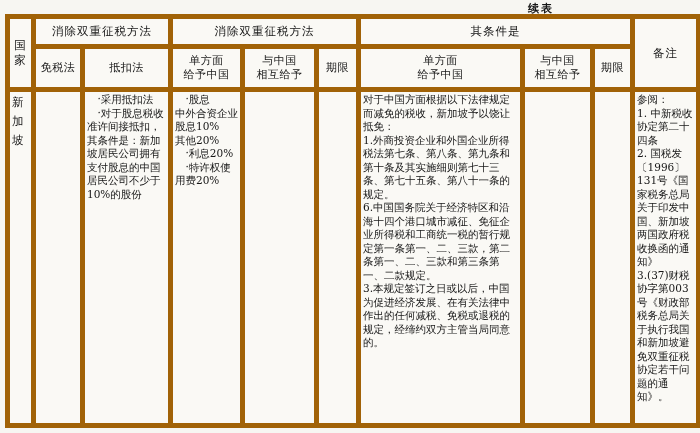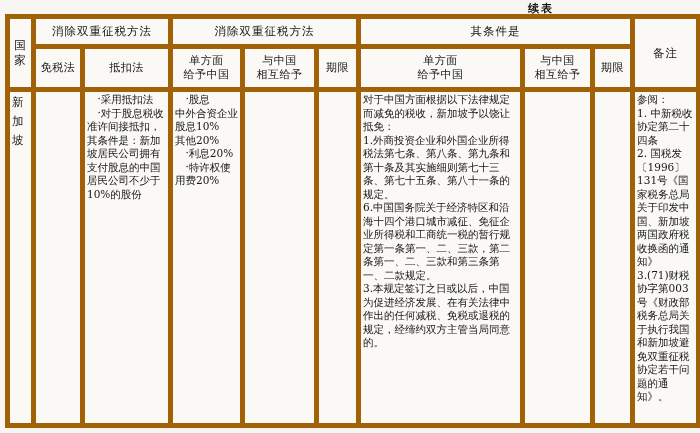--- a/index.html
+++ b/index.html
@@ -113,17 +113,17 @@
         <td class="pre"></td>
         <td class="pre">对于中国方面根据以下法律规定而减免的税收，新加坡予以饶让抵免：
 1.外商投资企业和外国企业所得税法第七条、第八条、第九条和第十条及其实施细则第七十三条、第七十五条、第八十一条的规定。
 6.中国国务院关于经济特区和沿海十四个港口城市减征、免征企业所得税和工商统一税的暂行规定第一条第一、二、三款，第二条第一、二、三款和第三条第一、二款规定。
 3.本规定签订之日或以后，中国为促进经济发展、在有关法律中作出的任何减税、免税或退税的规定，经缔约双方主管当局同意的。</td>
         <td class="pre"></td>
         <td class="pre"></td>
         <td class="pre">参阅：
 1. 中新税收协定第二十四条
 2. 国税发〔1996〕131号《国家税务总局关于印发中国、新加坡两国政府税收换函的通知》
-3.(71)财税协字第003号《财政部税务总局关于执行我国和新加坡避免双重征税协定若干问题的通知》。</td>
+3.(37)财税协字第003号《财政部税务总局关于执行我国和新加坡避免双重征税协定若干问题的通知》。</td>
       </tr>
     </tbody>
   </table>
 </div>
 
 </body></html>

